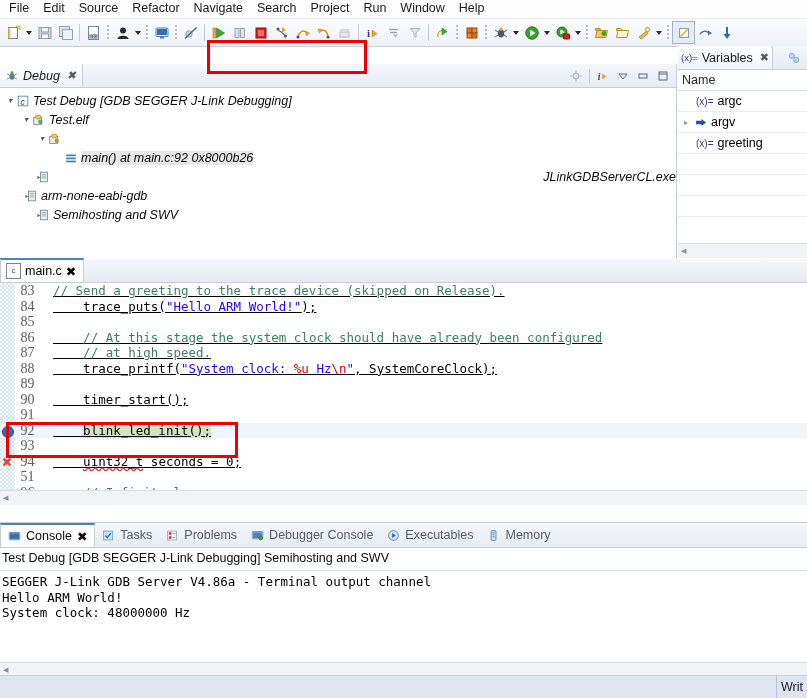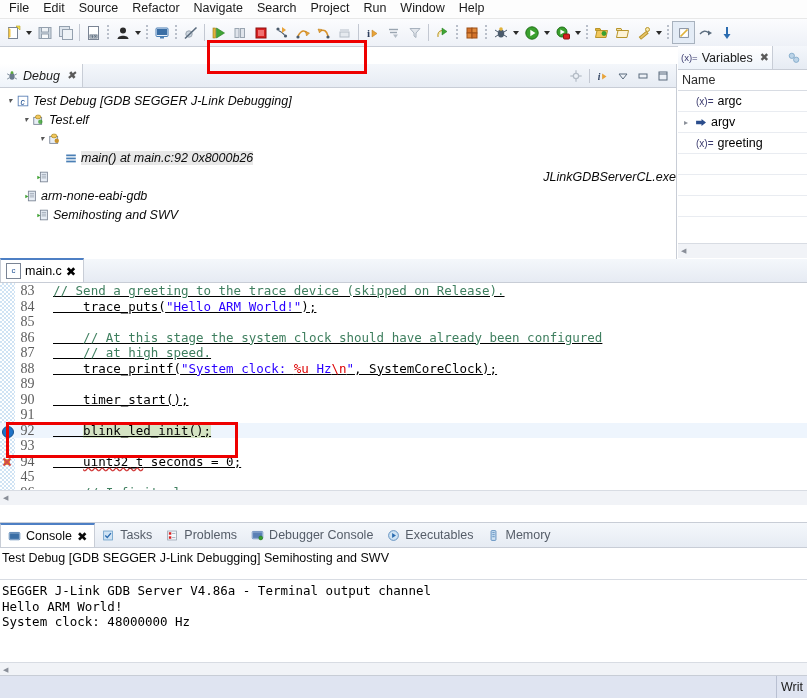--- a/index.html
+++ b/index.html
@@ -265,21 +265,21 @@
     font-size: 12.5px; color: #555d68;
   }
   .ctab.active {
     background: #fff; color: #0a0a0a;
     border-top: 2px solid #4d7fc4;
     border-left: 1px solid #c8cdd6;
     border-right: 1px solid #c8cdd6;
     box-sizing: border-box;
   }
   .console-title {
-    font-size: 12.5px; padding: 3px 0 14px 2px;
+    font-size: 12.5px; padding: 3px 0 5px 2px;
     border-bottom: 1px solid #d8dce3;
     color: #0a0a0a;
   }
   .console-out {
     font-family: "DejaVu Sans Mono", monospace;
     font-size: 12.5px; line-height: 15.5px;
     padding: 3px 16px 0 2px;
     color: #000;
     white-space: pre;
   }
@@ -788,21 +788,21 @@
         </div>
 
         <div class="cline"><span class="num">93</span><span class="txt"></span></div>
 
         <div class="cline" style="position:relative;">
           <span class="bp-skip" style="top:2px;"></span>
           <span class="num">94</span>
           <span class="txt"><span>    </span><span class="sq">uint32_t</span><span> seconds = 0;</span></span>
         </div>
 
-        <div class="cline"><span class="num">45</span><span class="txt"></span></div>
+        <div class="cline"><span class="num">51</span><span class="txt"></span></div>
 
         <div class="cline"><span class="num">96</span><span class="txt"><span>    </span><span class="cm">// Infinite loop</span></span></div>
       </div>
 
       <div class="annot-code" style="top:139px;"></div>
       <div class="edit-hscroll"></div>
     </div>
   </div>
 
   <div class="console-area">

